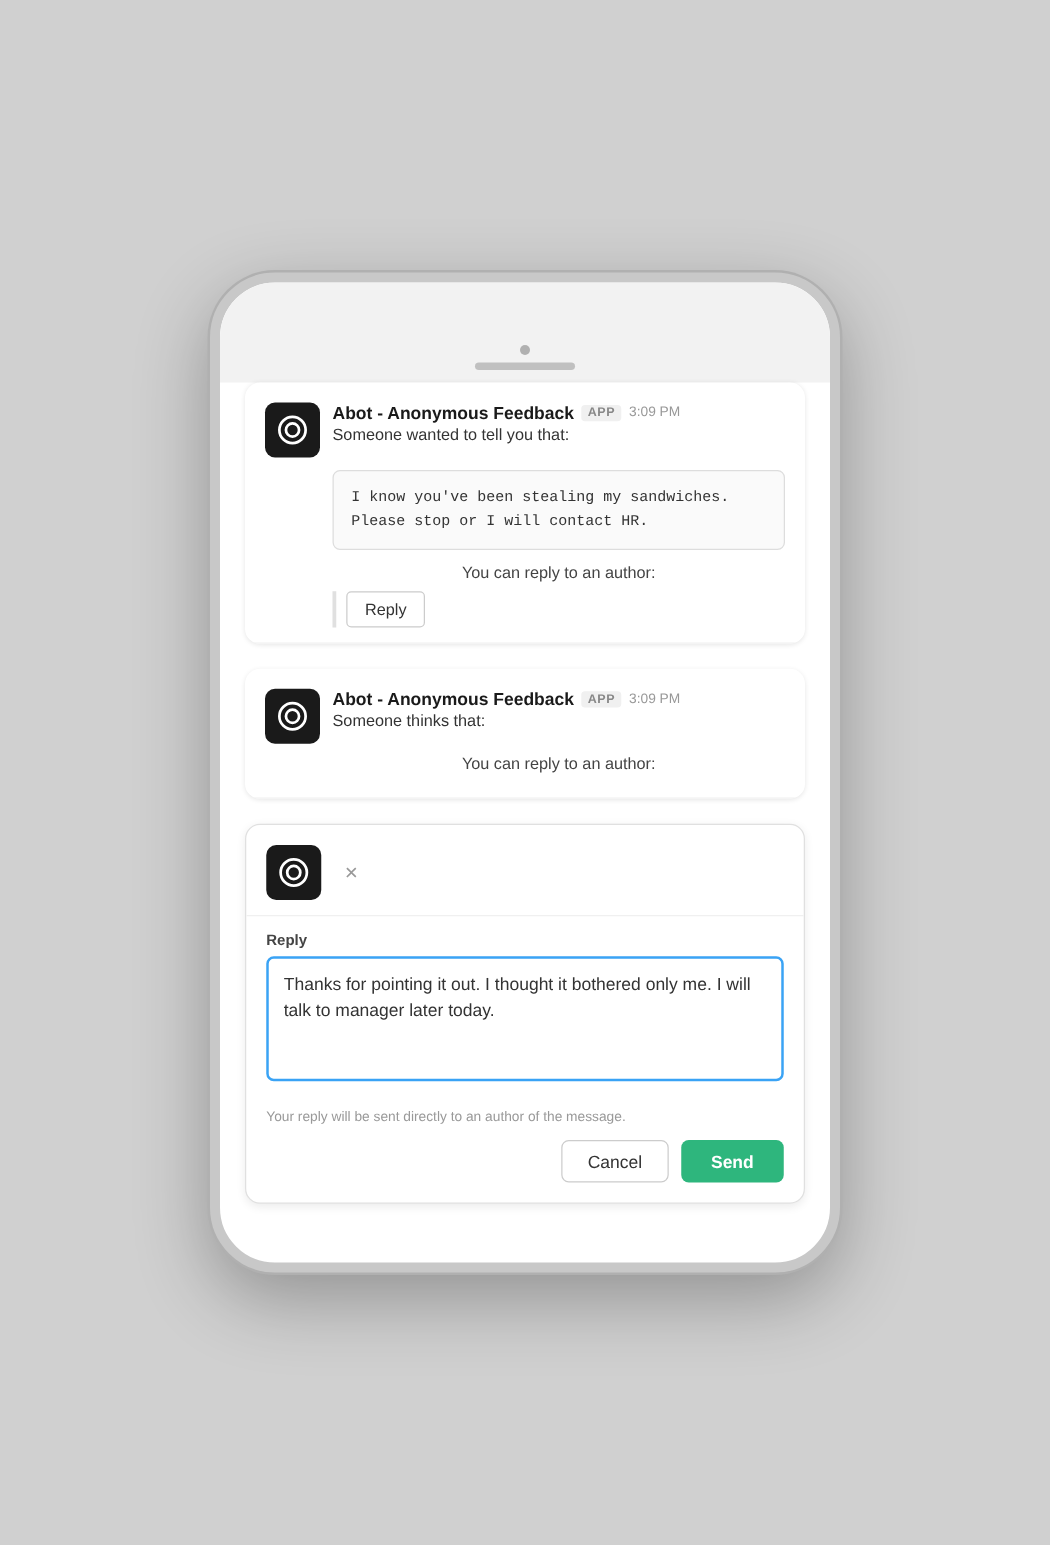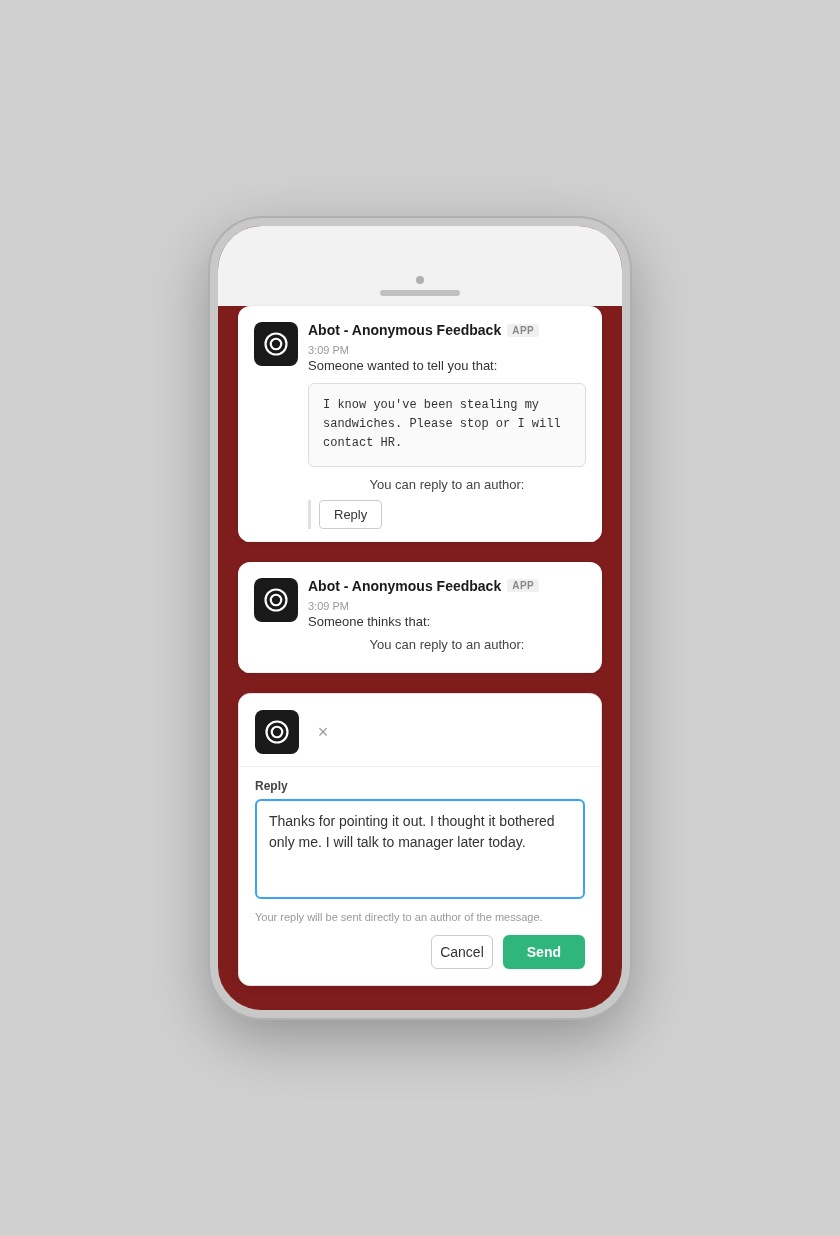--- a/index.html
+++ b/index.html
@@ -7,23 +7,23 @@
     body {
       background: #d0d0d0;
       display: flex;
       justify-content: center;
       align-items: center;
       min-height: 100vh;
       font-family: -apple-system, BlinkMacSystemFont, 'Segoe UI', sans-serif;
     }
 
     .phone-frame {
-      width: 420px;
+      width: 504px;
       min-height: 800px;
-      background: #7f1d1d;
+      background: #ffffff;
       border-radius: 52px;
       border: 8px solid #c8c8c8;
       box-shadow: 0 0 0 2px #b0b0b0, 0 20px 60px rgba(0,0,0,0.3);
       position: relative;
       overflow: hidden;
       padding: 0;
     }
 
     .phone-top {
       background: #f2f2f2;
@@ -256,35 +256,35 @@
       line-height: 1.5;
       resize: none;
       height: 100px;
       outline: none;
       font-family: inherit;
     }
 
     .hint-text {
       font-size: 11px;
       color: #999;
-      margin-top: 8px;
+      margin-top: 18px;
       margin-bottom: 12px;
     }
 
     .modal-actions {
       display: flex;
       justify-content: flex-end;
       gap: 10px;
     }
 
     .cancel-btn {
       border: 1px solid #ccc;
       background: #fff;
       border-radius: 6px;
-      padding: 8px 8px;
+      padding: 8px 20px;
       font-size: 14px;
       color: #333;
       cursor: pointer;
     }
 
     .send-btn {
       border: none;
       background: #2eb67d;
       border-radius: 6px;
       padding: 8px 24px;

